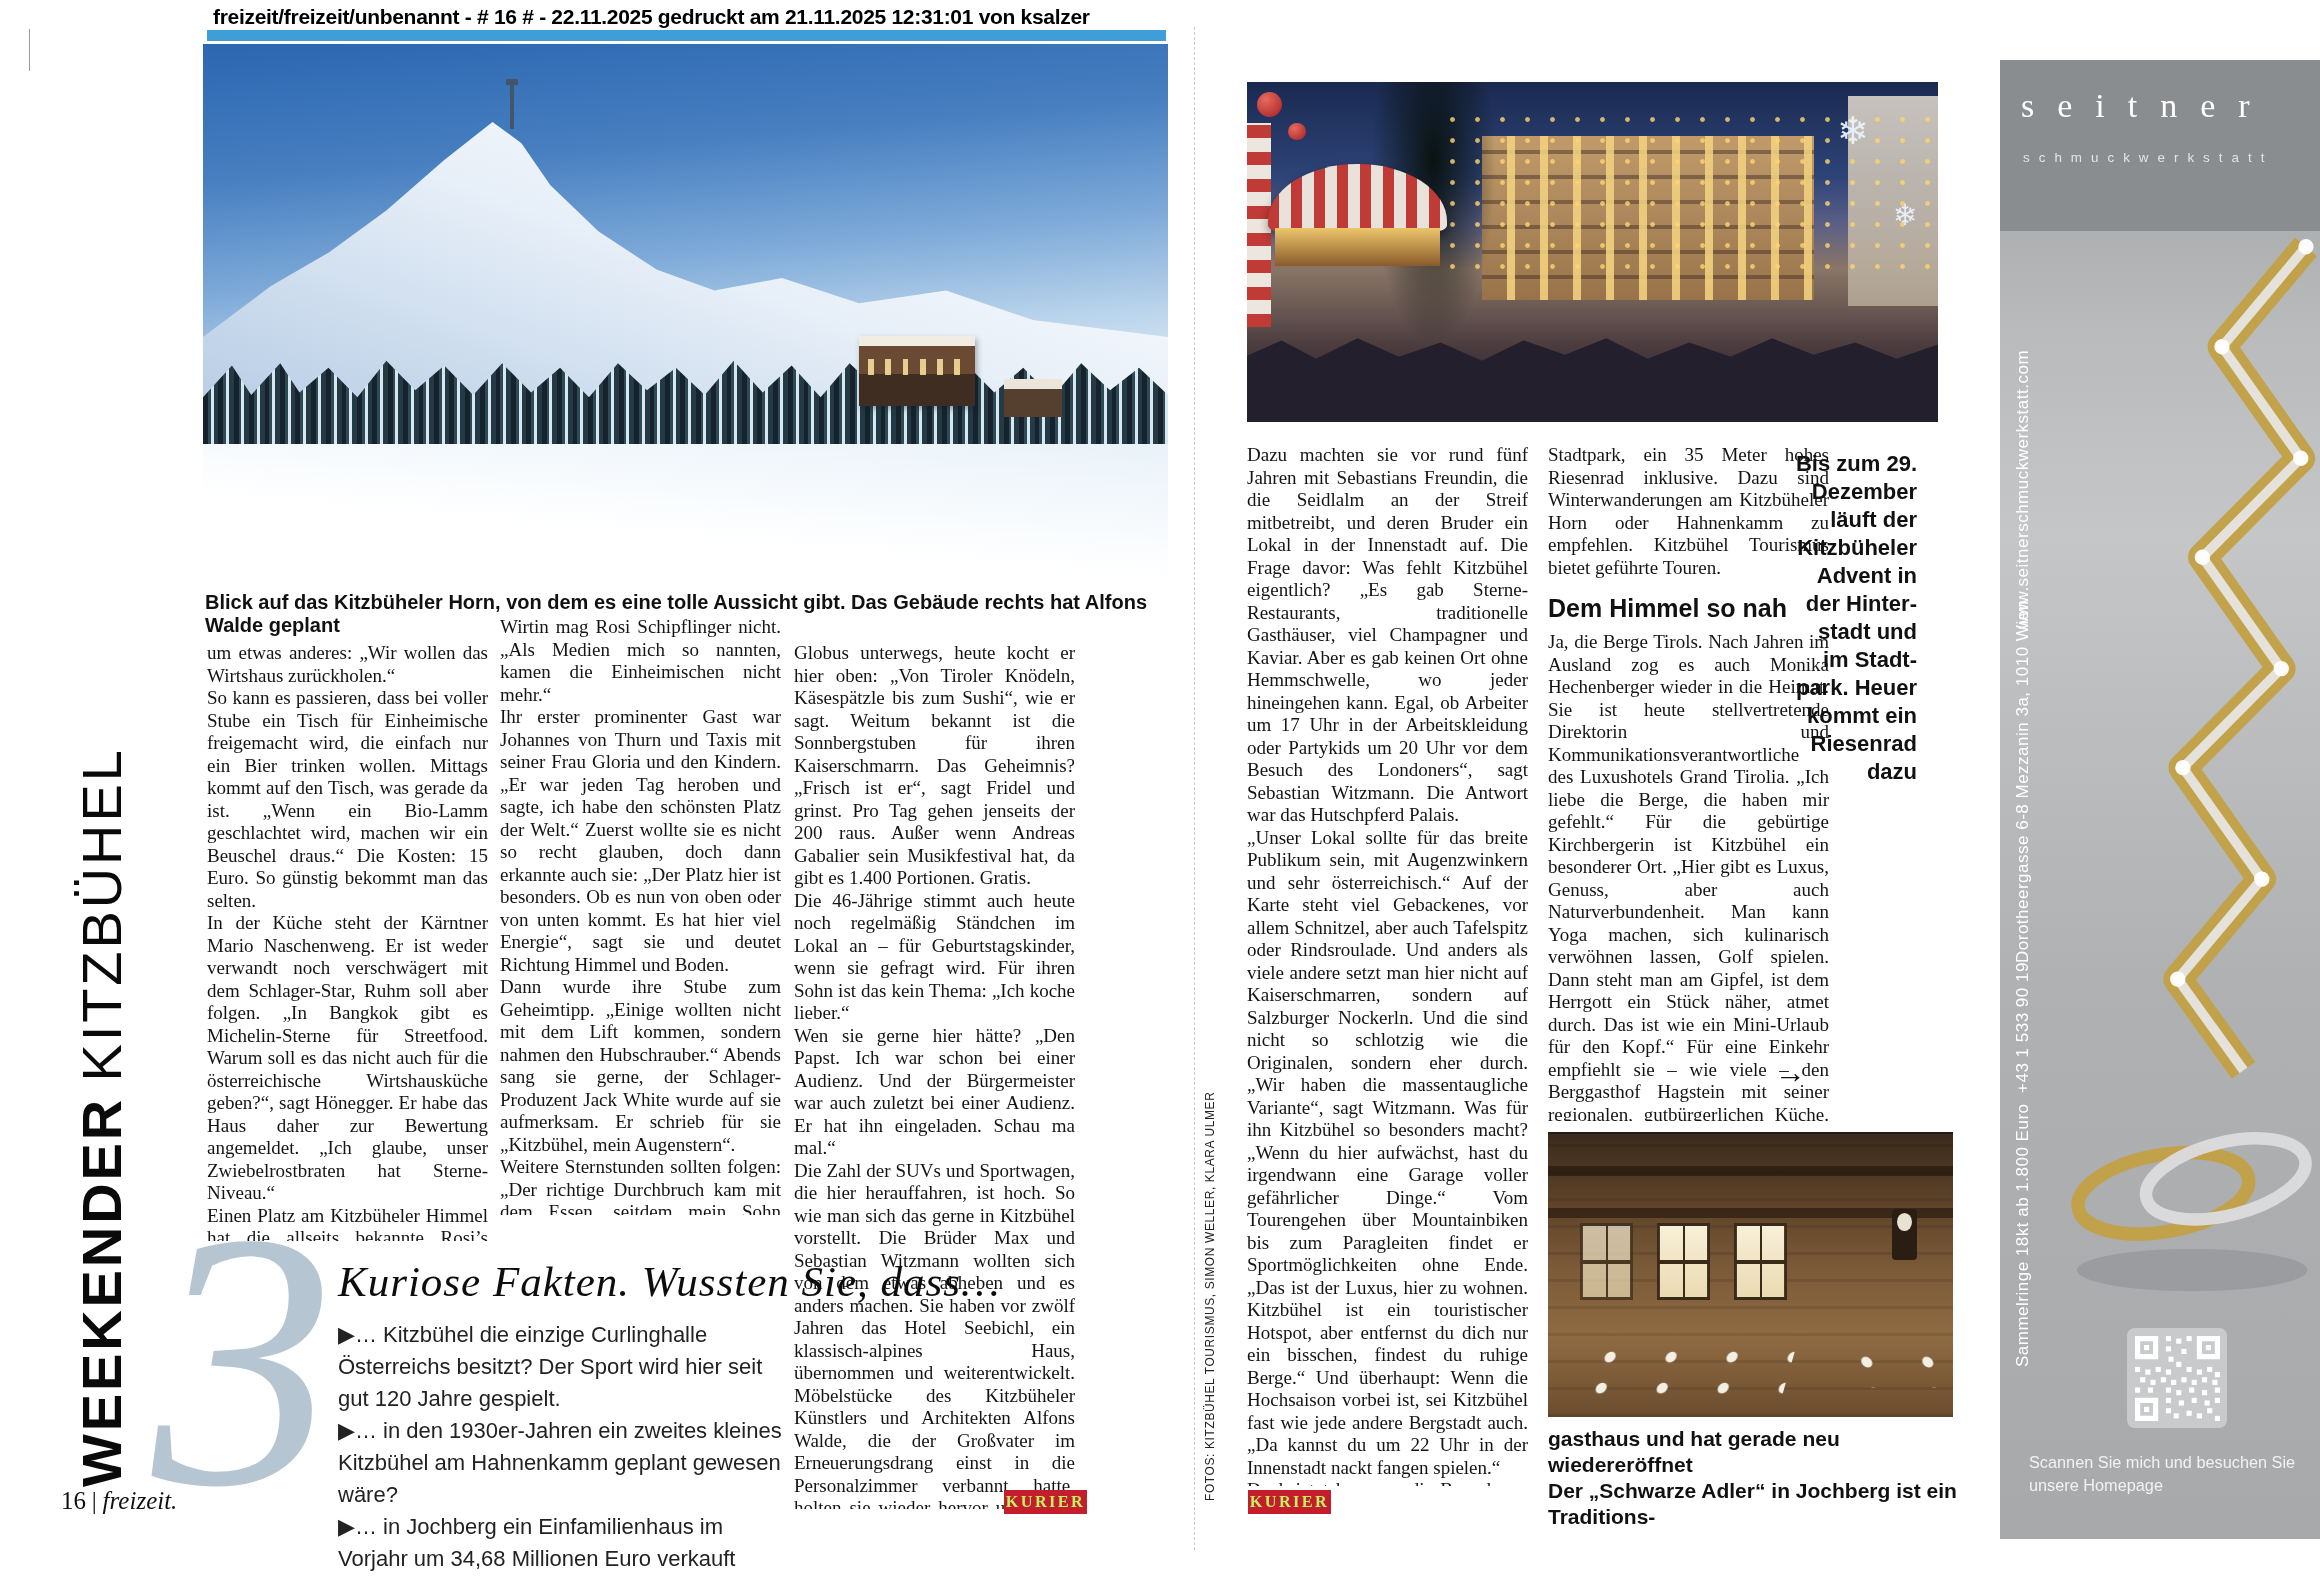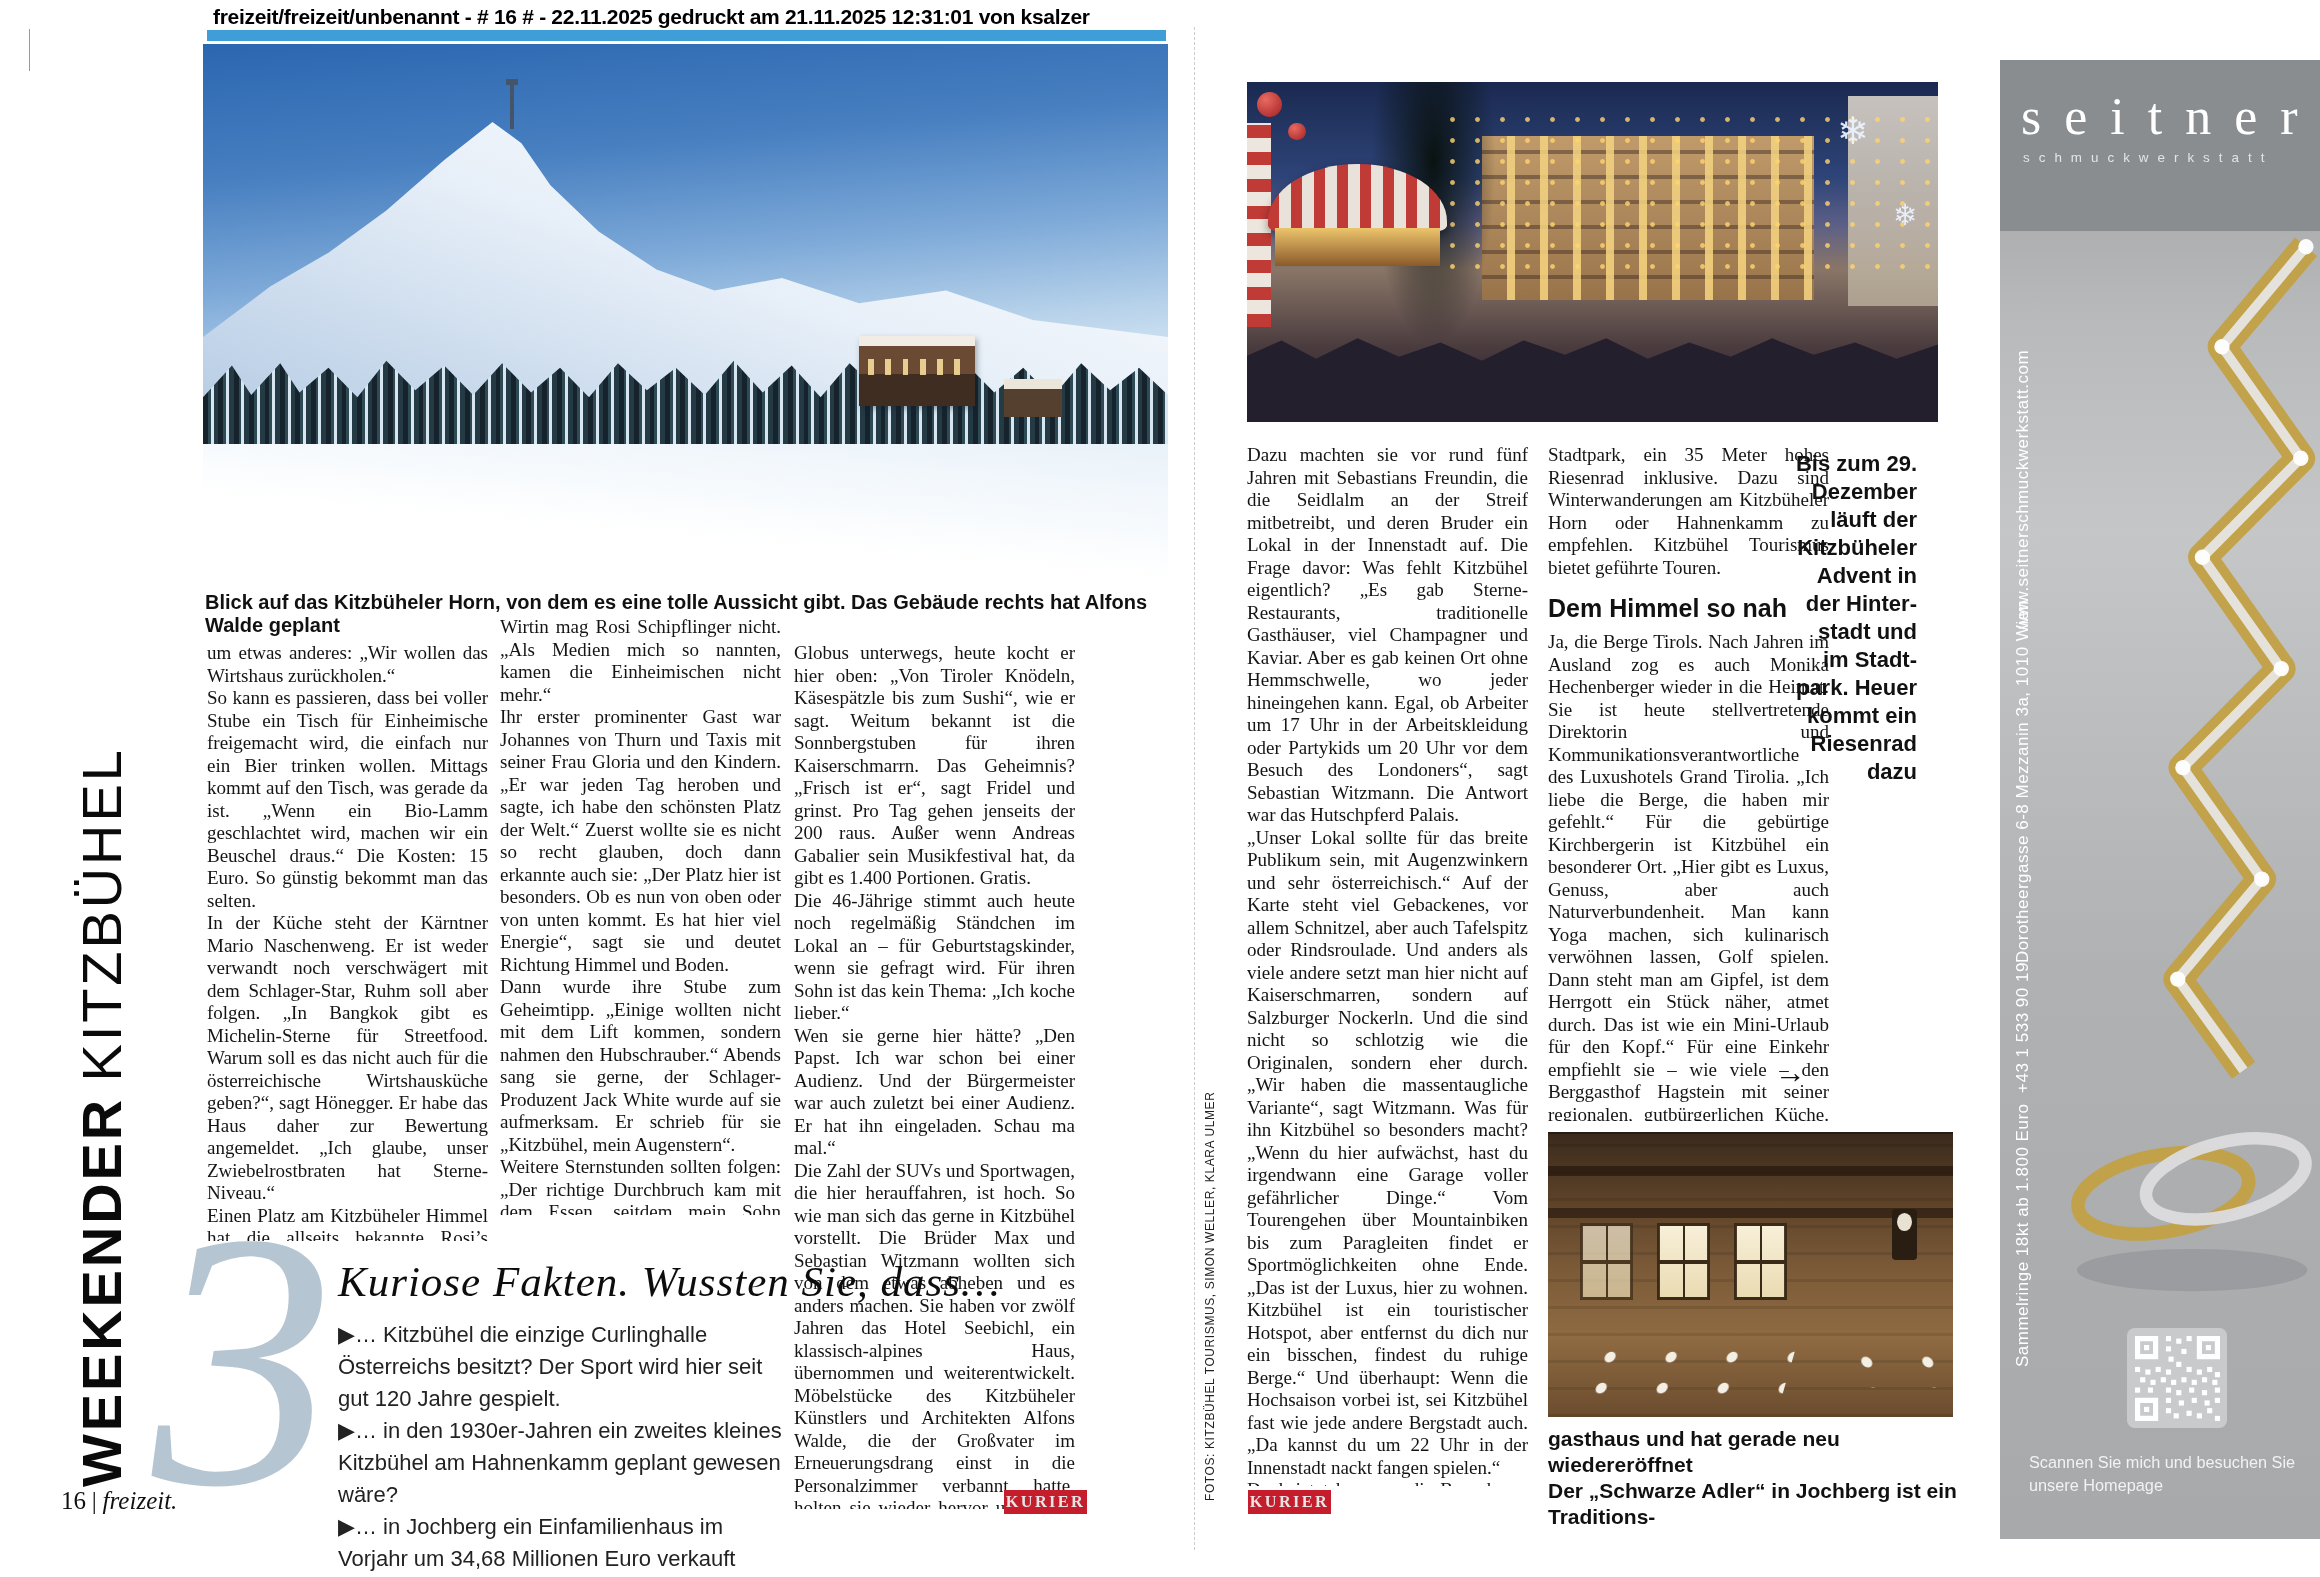--- a/index.html
+++ b/index.html
@@ -96,36 +96,36 @@
   .rst-table{position:absolute;background:linear-gradient(180deg,#8a5f33,#6b4522);
         background-image:radial-gradient(circle,#f3efe4 4.8px,transparent 5.8px);background-size:61px 31px;background-position:13.4px 9.6px;}
   .rst-t1{left:4%;bottom:7%;width:56%;height:23%;transform:skewX(-16deg);}
   .rst-t2{right:2%;bottom:10%;width:30%;height:18%;transform:skewX(14deg);}
 
   .restaurant-caption{position:absolute;left:1548px;top:1426px;width:423px;}
   .restaurant-caption p{margin:0;font-weight:bold;font-size:21px;line-height:26px;color:#111;}
 
   
   .photo-credit{position:absolute;left:1203px;top:1501px;transform:rotate(-90deg);transform-origin:0 0;white-space:nowrap;font-size:12px;letter-spacing:0.6px;color:#222;}
-  .kurier{position:absolute;width:83px;height:24px;background:#c51d2c;color:#e5e5e5;text-align:center;
+  .kurier{position:absolute;width:83px;height:24px;background:#c51d2c;color:#bef264;text-align:center;
         font-family:"Liberation Serif",serif;font-weight:bold;font-size:16.3px;line-height:24px;letter-spacing:2.4px;}
   .kurier-left{left:1004px;top:1490px;}
   .kurier-right{left:1248px;top:1490px;}
   .weekender{position:absolute;left:69px;top:1487px;transform:rotate(-90deg);transform-origin:0 0;white-space:nowrap;font-size:56px;letter-spacing:2.9px;color:#0a0a0a;}
   .w-bold{font-weight:700;}
   .w-light{font-weight:300;margin-left:15.4px;}
   .footer{position:absolute;left:61px;top:1487px;font-family:"Liberation Serif",serif;font-size:25px;color:#111;}
   .footer .sep{margin:0 5.8px;font-weight:300;}
   .footer .mag{font-style:italic;}
 
   
   .ad{position:absolute;left:2000px;top:60px;width:320px;height:1479px;overflow:hidden;
         background:linear-gradient(180deg,#9a9c9e 0,#b9babc 18%,#c5c6c8 32%,#b0b1b3 62%,#a8a9ab 100%);}
   .ad-band{position:absolute;left:0;top:0;width:100%;height:171px;background:#8a8d90;}
-  .ad-logo{position:absolute;left:21px;top:27px;font-family:"Liberation Serif",serif;font-size:52px;letter-spacing:23px;color:#fff;}
+  .ad-logo{position:absolute;left:21px;top:27px;font-family:"Liberation Serif",serif;font-size:34px;letter-spacing:23px;color:#fff;}
   .ad-sub{position:absolute;left:23px;top:90px;font-size:13.4px;letter-spacing:9px;color:#e4e4e4;}
   .ad-art{position:absolute;left:0;top:0;}
   .ad-vert{position:absolute;transform:rotate(-90deg);transform-origin:0 0;white-space:nowrap;font-size:17px;letter-spacing:0.5px;color:#fff;}
   .ad-web{left:13.4px;top:569px;}
   .ad-addr{left:13.4px;top:903px;}
   .ad-phone{left:13.4px;top:1033px;}
   .ad-price{left:13.4px;top:1307px;}
   .qr{position:absolute;left:127px;top:1268px;width:100px;height:100px;background:#c9cacc;border-radius:7.7px;}
   .qr svg{position:absolute;left:7.7px;top:7.7px;}
   .qr-caption{position:absolute;left:29px;top:1391px;width:269px;text-align:left;font-size:16.3px;line-height:23px;color:#f2f2f2;}

